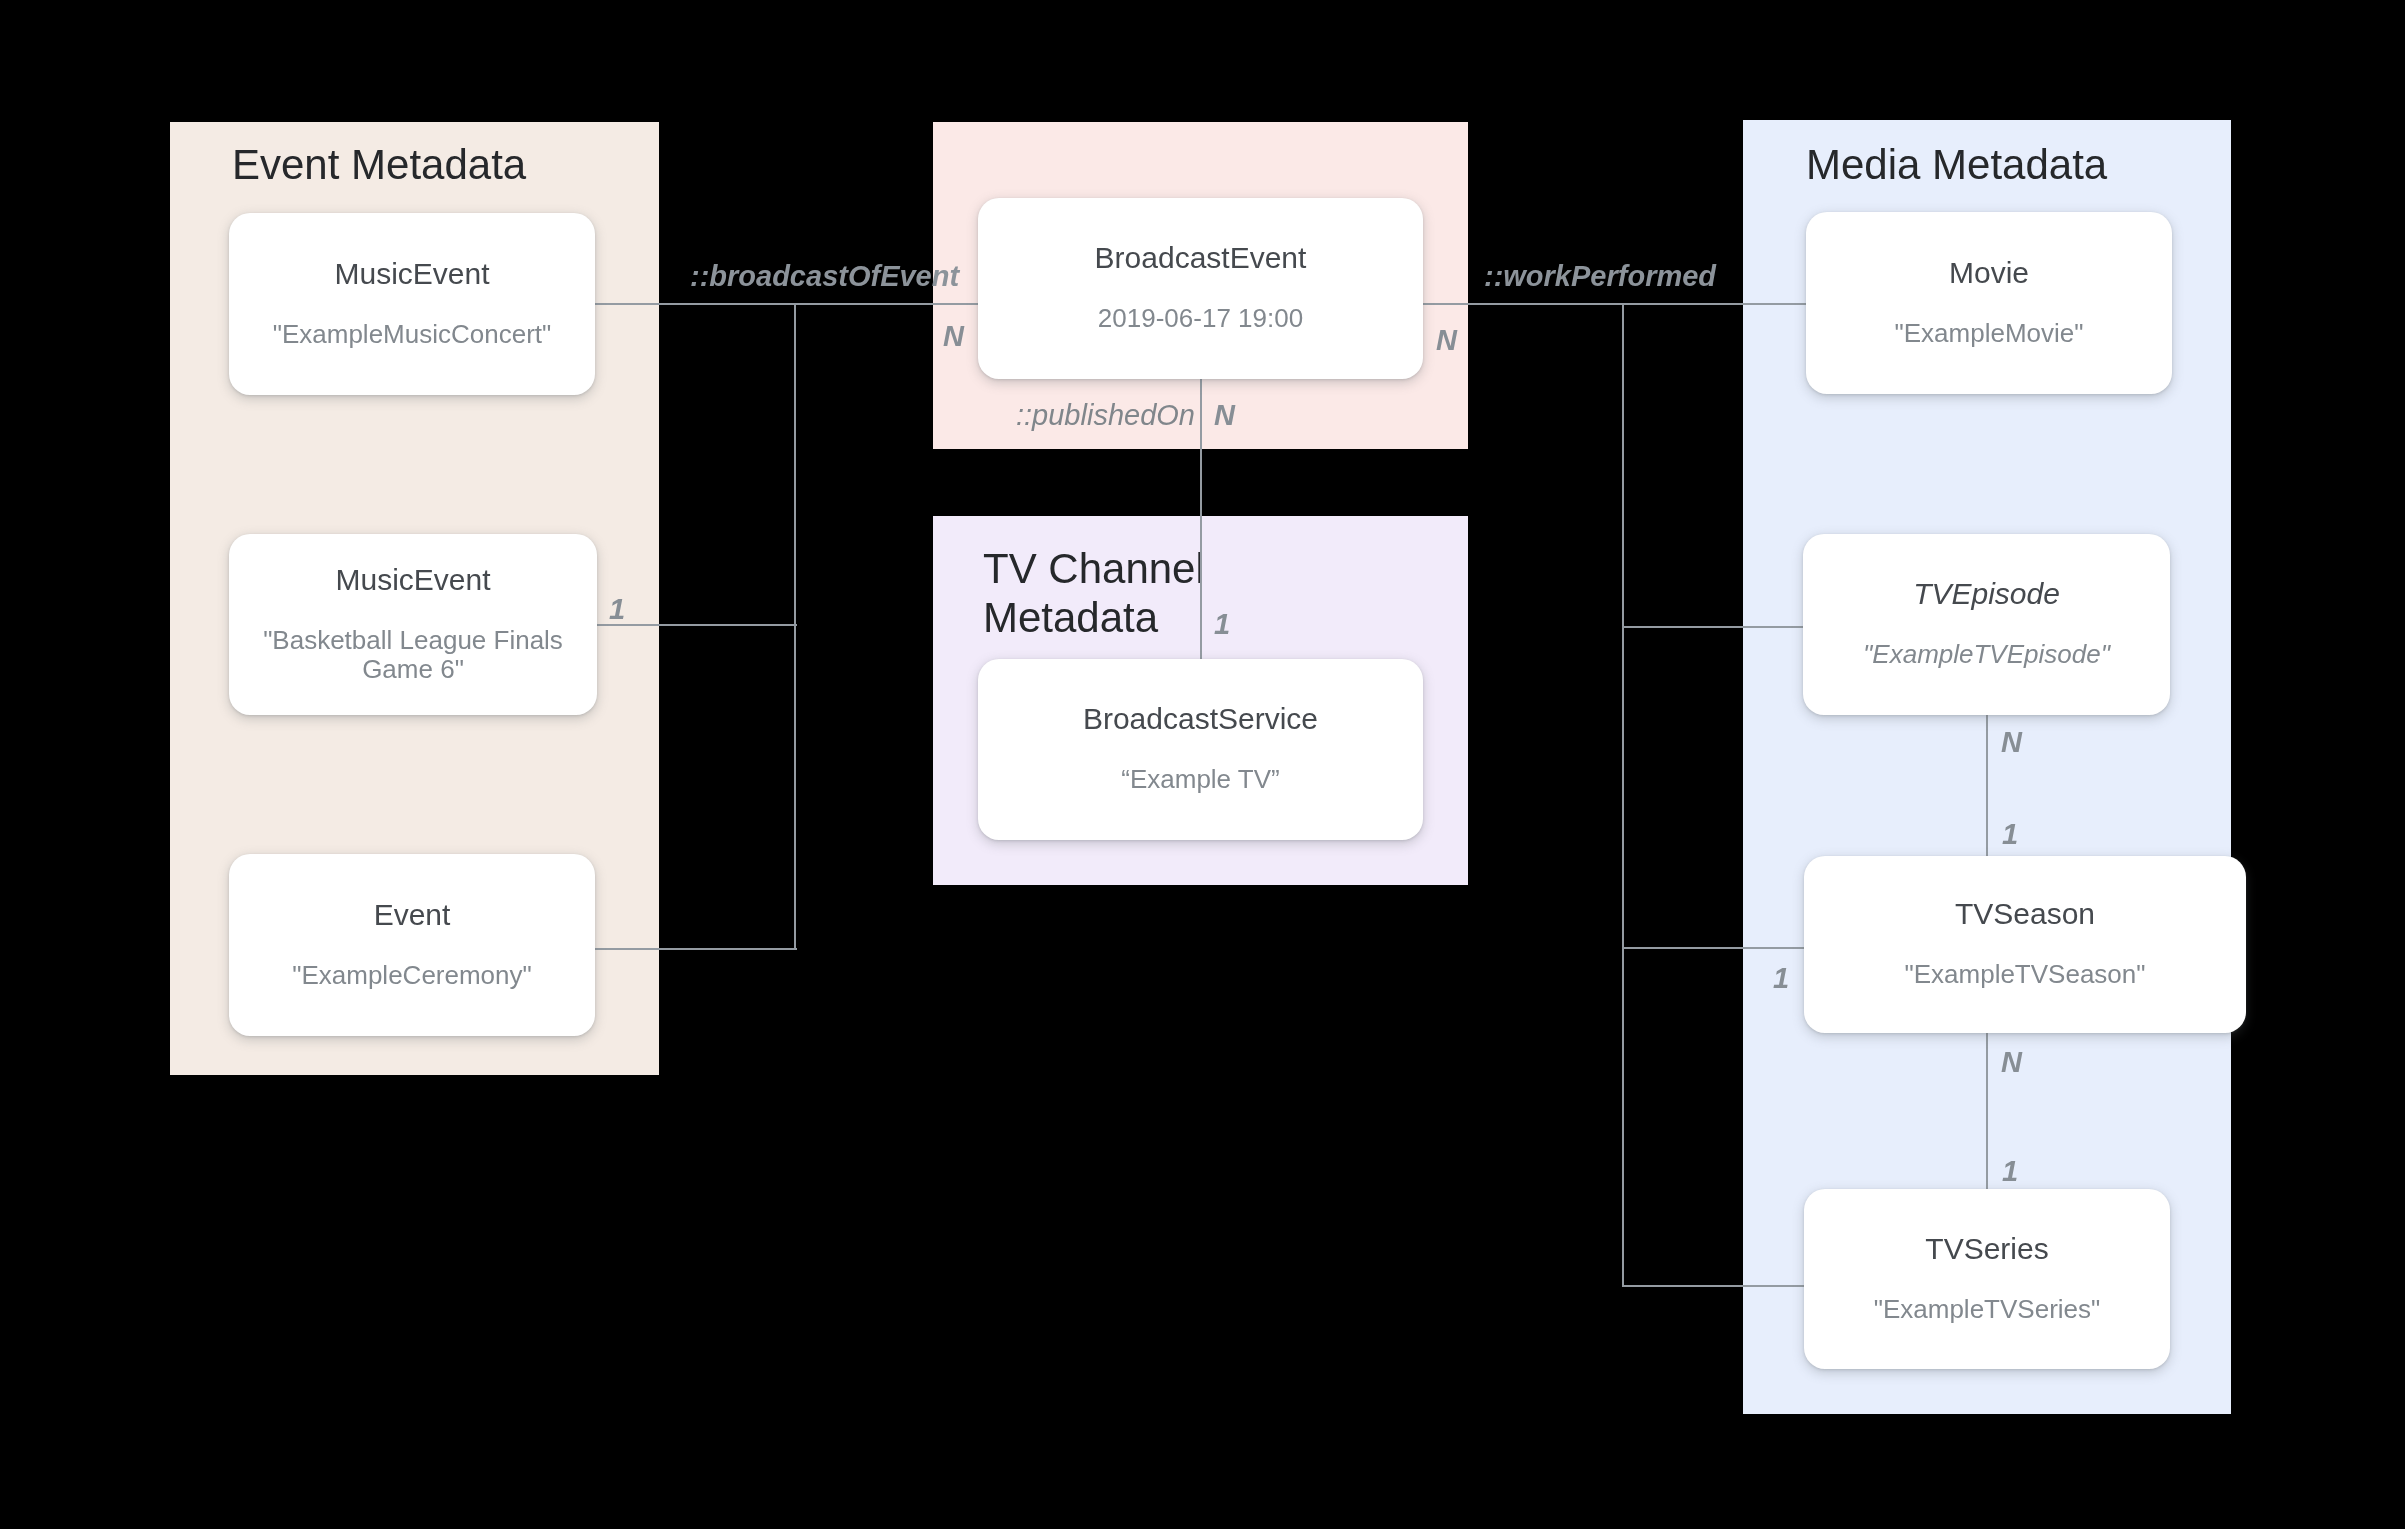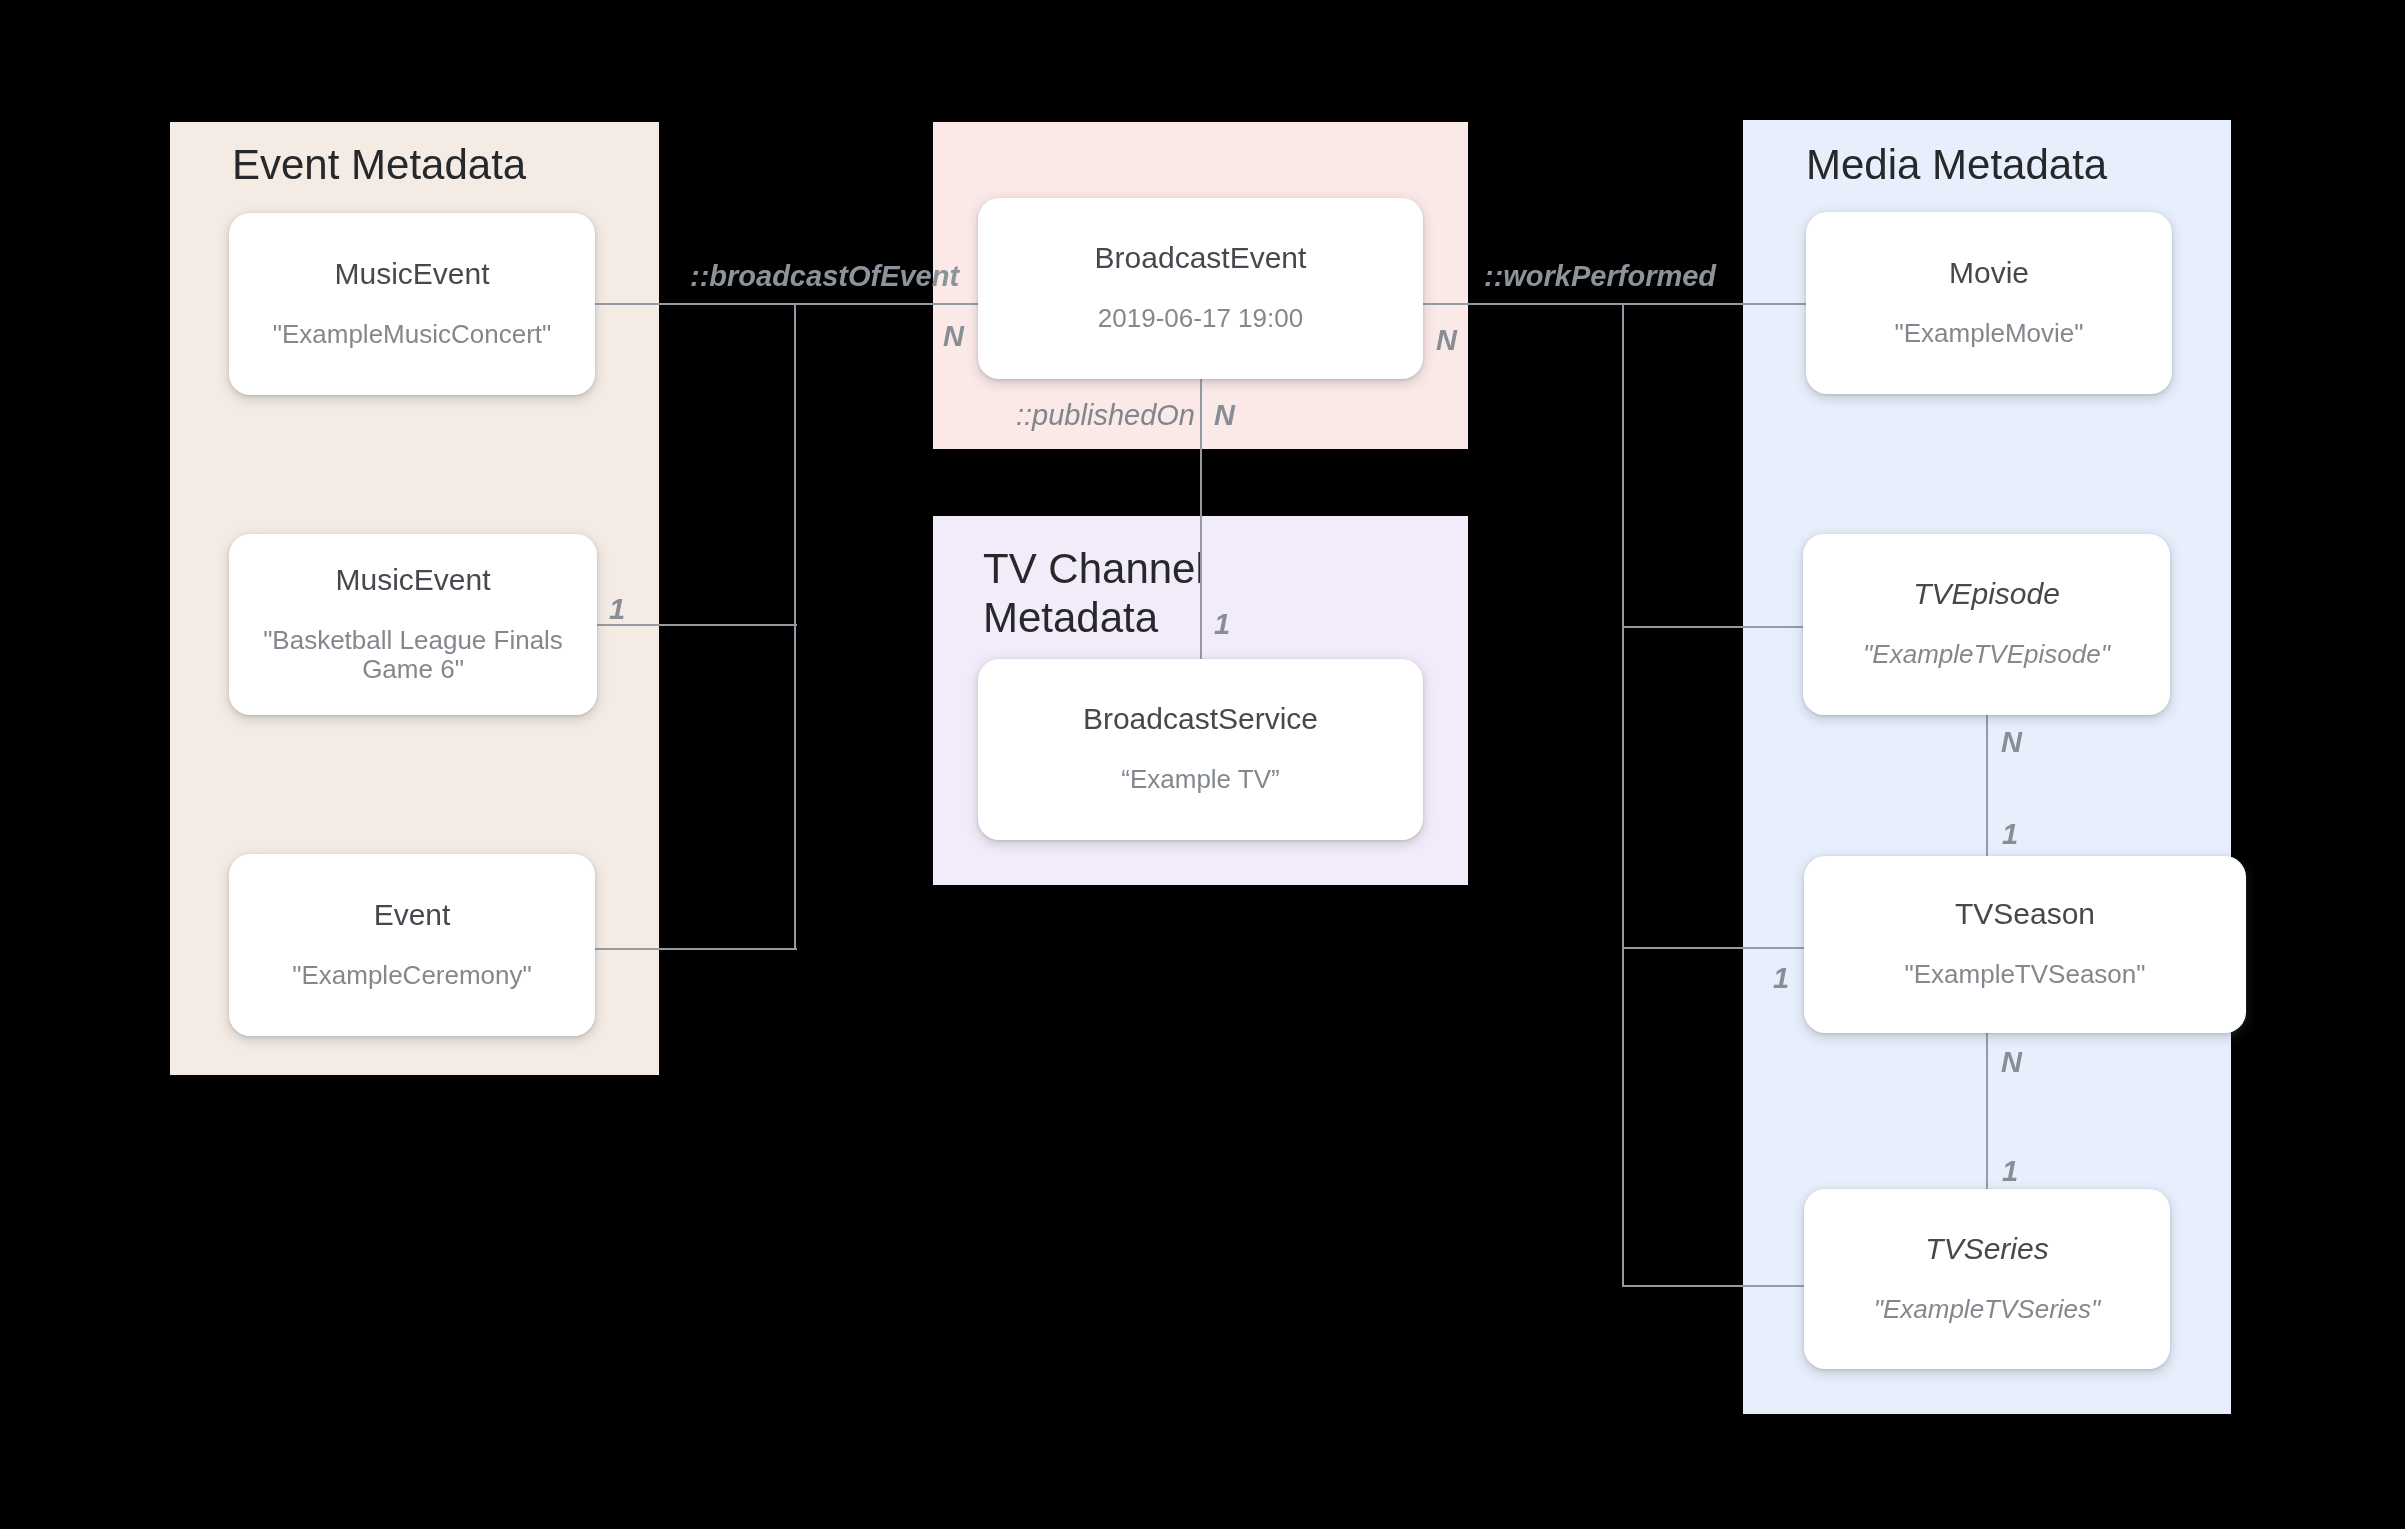--- a/index.html
+++ b/index.html
@@ -21,21 +21,21 @@
   .card-title{font-size:30px;color:#45494E;line-height:1;}
   .card-value{font-size:26px;color:#82888E;line-height:1.12;}
   .c-music{left:229px;top:213px;width:366px;height:182px;}
   .c-sports{left:229px;top:534px;width:368px;height:181px;}
   .c-event{left:229px;top:854px;width:366px;height:182px;}
   .c-bevent{left:978px;top:198px;width:445px;height:181px;}
   .c-bservice{left:978px;top:659px;width:445px;height:181px;}
   .c-movie{left:1806px;top:212px;width:366px;height:182px;}
   .c-episode{left:1803px;top:534px;width:367px;height:181px;font-style:italic;}
   .c-season{left:1804px;top:856px;width:442px;height:177px;}
-  .c-series{left:1804px;top:1189px;width:366px;height:180px;font-style:italic;}
+  .c-series{left:1804px;top:1189px;width:366px;height:180px;}
   .line{position:absolute;z-index:1;background:#949BA2;}
   .edge-label{position:absolute;z-index:3;font-style:italic;font-weight:bold;
               font-size:29px;color:#8C939A;white-space:nowrap;}
   .edge-label.plain{font-weight:normal;color:#80868B;}
   .card-n{position:absolute;z-index:3;font-style:italic;font-weight:600;
           font-size:29px;color:#878E95;line-height:1;}
 </style>
 </head>
 <body>
 

